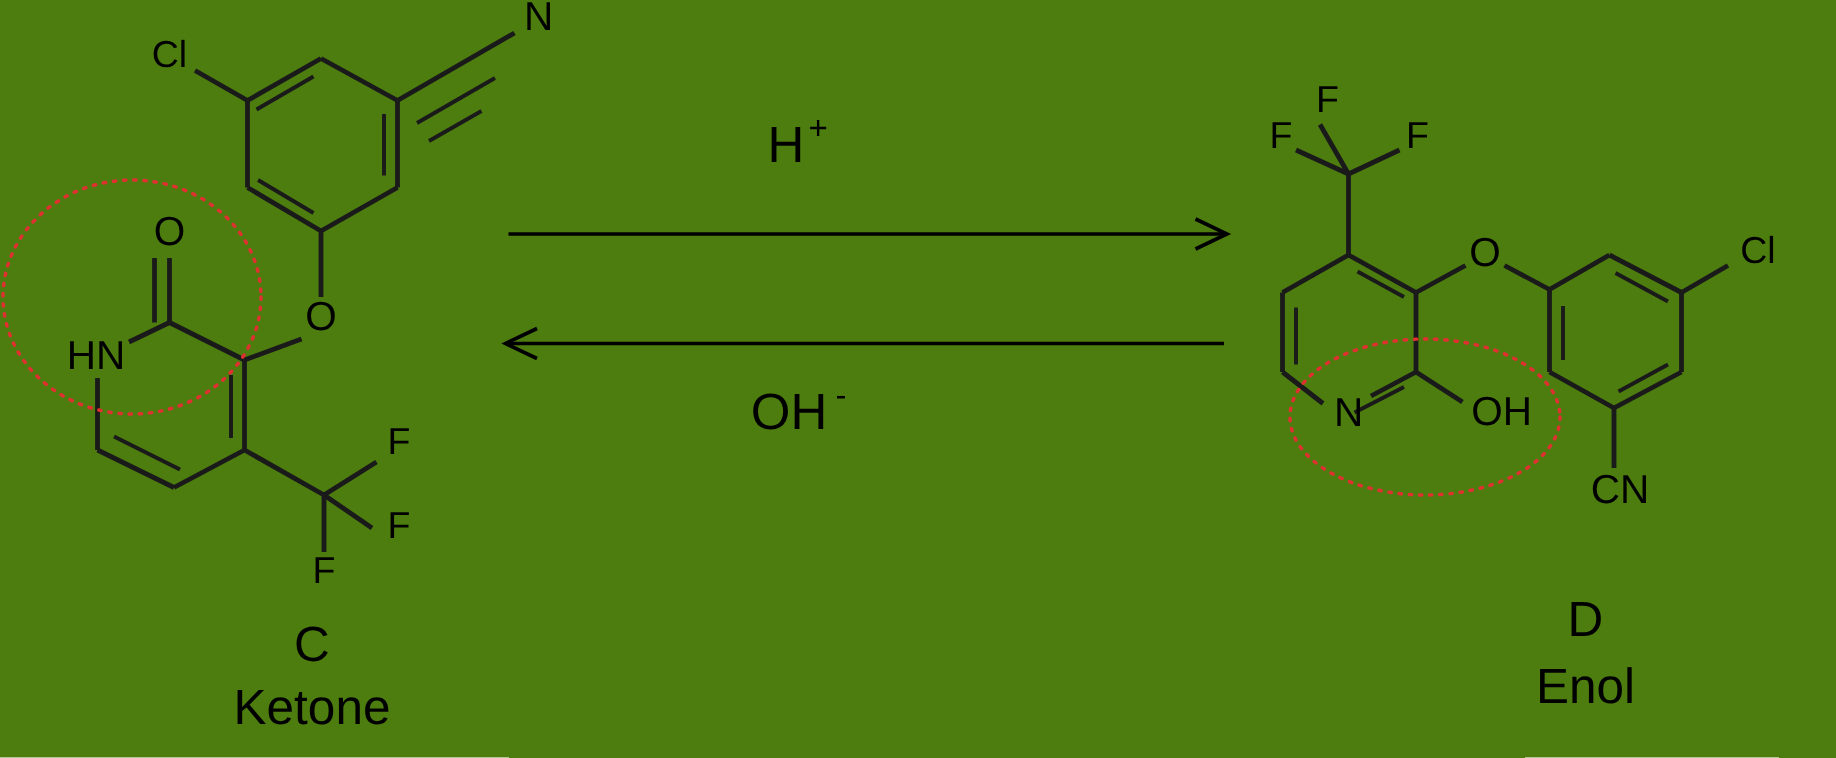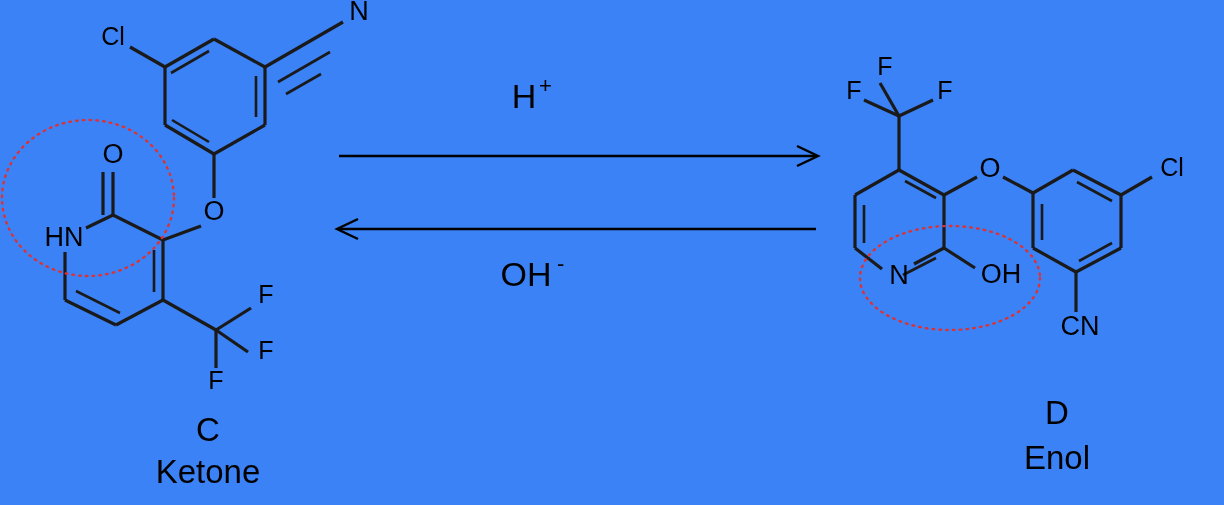--- a/index.html
+++ b/index.html
@@ -4,21 +4,21 @@
 <style>
   html, body {
     margin: 0;
     padding: 0;
     background: #ffffff;
   }
   #canvas {
     position: relative;
     width: 1224px;
     height: 505px;
-    background: #3b82f6;
+    background: #4d7c0f;
     font-family: "Liberation Sans", sans-serif;
     overflow: hidden;
   }
   svg.scheme {
     position: absolute;
     left: 0;
     top: 0;
     width: 1224px;
     height: 505px;
   }

